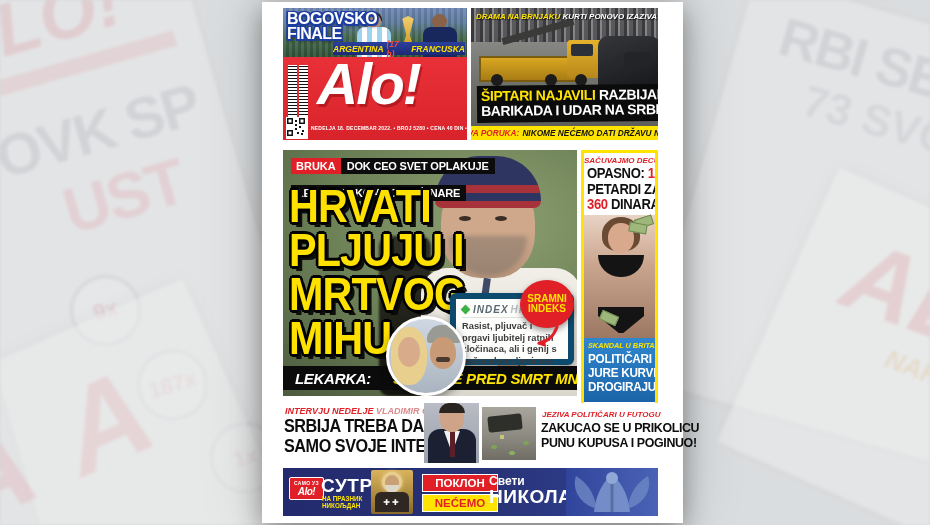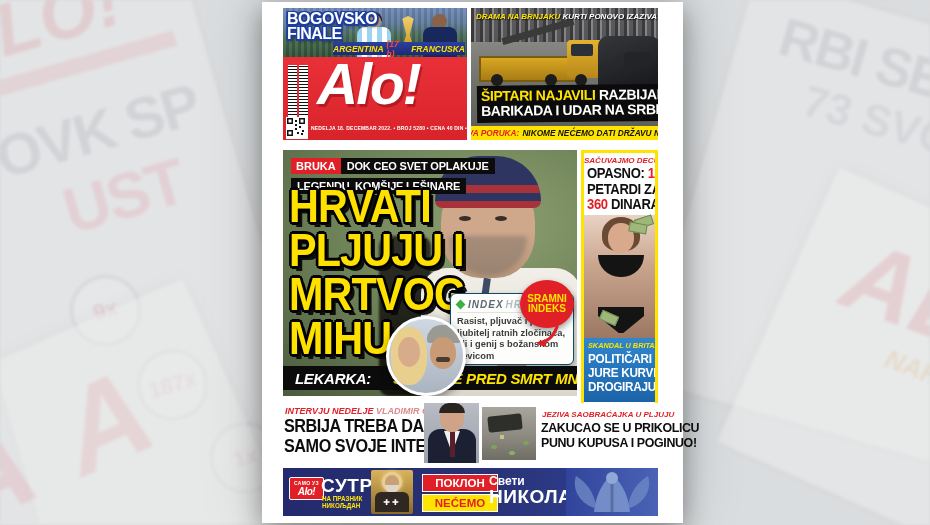--- a/index.html
+++ b/index.html
@@ -100,33 +100,33 @@
   #ma-lanyard{position:absolute;left:196px;top:128px;width:7px;height:70px;background:#3e4a66;transform:rotate(8deg);}
   #ma-badge-card{position:absolute;left:186px;top:186px;width:26px;height:18px;background:#e8e8ee;border:1px solid #9aa;}
   #ma-head{position:absolute;left:158px;top:24px;width:94px;height:104px;border-radius:46% 46% 42% 42%;background:linear-gradient(180deg,#cfa88b 55%,#b59378 100%);}
   #ma-stubble{position:absolute;left:166px;top:86px;width:78px;height:40px;border-radius:0 0 40px 40px;background:rgba(120,110,105,.45);filter:blur(2px);}
   #ma-cap{position:absolute;left:152px;top:6px;width:106px;height:52px;border-radius:50px 50px 8px 8px;
      background:linear-gradient(180deg,#2e3560 0 55%,#a8323a 55% 72%,#2e3560 72% 86%,#a8323a 86% 100%);}
   .ma-eye{position:absolute;top:66px;width:12px;height:5px;border-radius:50%;background:#3a2e26;}
   #ma-eye1{left:176px;} #ma-eye2{left:212px;}
   #ma-hand{position:absolute;left:214px;top:196px;width:44px;height:40px;border-radius:50%;background:#c59c7e;}
   #ma-tissue{position:absolute;left:240px;top:188px;width:40px;height:34px;border-radius:40% 60% 50% 50%;background:#f4f4f0;filter:blur(.6px);}
-  #ma-kick{left:8px;top:8px;display:flex;flex-direction:column;align-items:flex-start;gap:4px;}
+  #ma-kick{left:8px;top:8px;display:flex;flex-direction:column;align-items:flex-start;gap:11px;}
   #ma-kick .row{display:flex;}
   #ma-kick .lab{background:#e01f26;color:#fff;font-weight:900;font-size:11px;padding:2px 5px;}
   #ma-kick .txt{background:#0c0c0c;color:#fff;font-weight:900;font-size:11px;padding:2px 6px;letter-spacing:-.2px;white-space:nowrap;}
   #ma-head-block{left:6px;top:34px;transform:scaleX(.88);transform-origin:left top;}
   #ma-head-block .hl{font-size:47px;line-height:44px;font-weight:900;color:#ffe100;letter-spacing:-1px;white-space:nowrap;
      text-shadow:-3px 0 #000,3px 0 #000,0 -3px #000,0 3px #000,2px 2px #000,-2px -2px #000,2px -2px #000,-2px 2px #000,5px 5px 0 rgba(10,10,10,.95);}
   #ma-strap{left:0;top:216px;width:100%;height:24px;background:#0b0b0b;display:flex;align-items:center;gap:22px;padding-left:12px;box-sizing:border-box;}
   #ma-strap .w{color:#fff;} #ma-strap .y{color:#ffe400;}
   #ma-strap span{font-size:15px;font-weight:900;font-style:italic;white-space:nowrap;letter-spacing:-.3px;}
 
   
-  #idx-card{left:167px;top:143px;width:124px;height:72px;background:#fdfdfb;border:1px solid #0c4a6e;border-radius:6px;
+  #idx-card{left:167px;top:143px;width:124px;height:72px;background:#fdfdfb;border:6px solid #0c4a6e;border-radius:6px;
      box-shadow:0 3px 6px rgba(0,0,0,.35);padding:5px 6px;box-sizing:border-box;}
   #idx-logo{display:flex;align-items:center;gap:2px;border-bottom:1px solid #e2e2dd;padding-bottom:2px;}
   #idx-arrow{width:7px;height:7px;background:#3bb143;transform:rotate(45deg);margin-right:2px;}
   #idx-logo .ix{font-size:10px;font-weight:900;font-style:italic;color:#5a6b75;letter-spacing:1px;}
   #idx-logo .hr{font-size:10px;font-weight:900;font-style:italic;color:#b6bdc2;letter-spacing:1px;}
   #idx-quote{margin-top:3px;font-size:9.3px;line-height:11.5px;font-weight:700;color:#3c3c3c;}
   #sram-badge{left:237px;top:130px;width:54px;height:48px;border-radius:50%;background:#e01f26;box-shadow:0 3px 6px rgba(0,0,0,.4);
      display:flex;flex-direction:column;align-items:center;justify-content:center;z-index:6;}
   #sram-badge div{color:#ffe400;font-weight:900;font-size:10px;line-height:10.5px;}
   #sram-arrow{left:252px;top:176px;z-index:6;}
@@ -413,21 +413,21 @@
       <div id="iv-tie"></div>
       <div id="iv-face"></div>
       <div id="iv-hairm"></div>
     </div>
   </div>
 
   <div class="abs" id="crash">
     <div id="cr-photo">
       <div id="cr-truck"></div>
     </div>
-    <div id="cr-kick">JEZIVA SAOBRAĆAJKA U PLJUJU</div>
+    <div id="cr-kick">JEZIVA POLITIČARI U FUTOGU</div>
     <div id="cr-head">
       <div class="l">ZAKUCAO SE U PRIKOLICU</div>
       <div class="l">PUNU KUPUSA I POGINUO!</div>
     </div>
   </div>
 
   <div class="abs" id="promo">
     <div id="pr-badge">
       <div class="s">САМО УЗ</div>
       <div class="l">Alo!</div>

